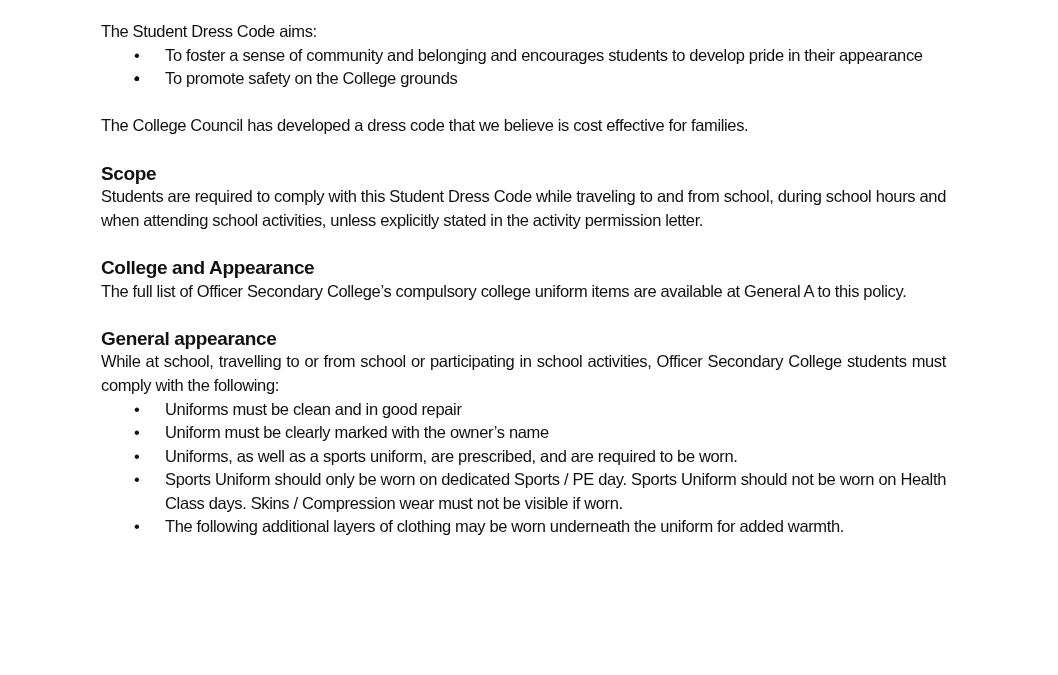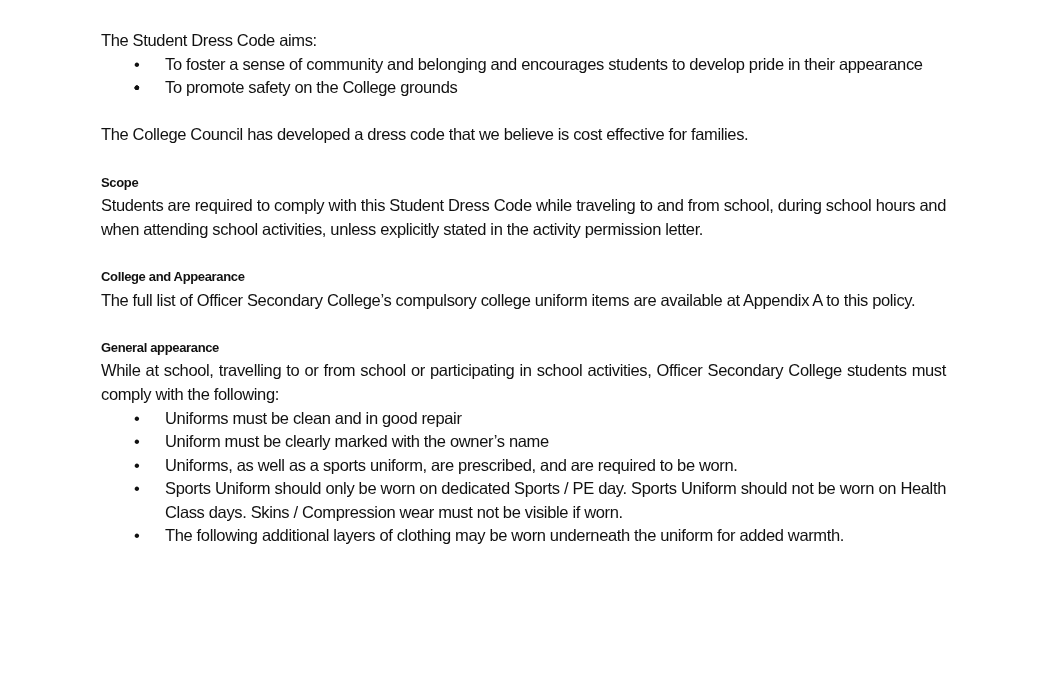--- a/index.html
+++ b/index.html
@@ -1,24 +1,24 @@
 <!DOCTYPE html>
 <html><head>
 <meta charset="utf-8">
 <style>
   html, body { margin: 0; padding: 0; background: #ffffff; }
   body { width: 1058px; height: 675px; overflow: hidden; position: relative; }
   .page {
     position: absolute; left: 101px; top: 20px; width: 845px;
     font-family: "Liberation Sans", sans-serif; font-size: 16.5px;
-    color: #111111; line-height: 23.6px; letter-spacing: -0.35px; margin-top: 9px;
+    color: #111111; line-height: 23.6px; letter-spacing: -0.35px;
   }
   p { margin: 0; text-align: justify; }
   .gap { height: 23.6px; }
-  h3 { margin: 0; font-size: 13px; font-weight: bold; line-height: 23.6px; }
+  h3 { margin: 0; font-size: 19px; font-weight: bold; line-height: 23.6px; }
   ul { margin: 0; padding: 0; list-style: none; }
   li { position: relative; padding-left: 64px; text-align: justify; }
   li .bullet { position: absolute; left: 33px; top: 0; }
 </style>
 </head>
 <body>
 
 <div class="page">
   <p>The Student Dress Code aims:</p>
   <ul>
@@ -28,21 +28,21 @@
     <li><span class="bullet">•</span></li>
     <li><span class="bullet">•</span><span>To promote safety on the College grounds</span></li>
   </ul>
   <div class="gap"></div>
   <p>The College Council has developed a dress code that we believe is cost effective for families.</p>
   <div class="gap"></div>
   <h3>Scope</h3>
   <p>Students are required to comply with this Student Dress Code while traveling to and from school, during school hours and when attending school activities, unless explicitly stated in the activity permission letter.</p>
   <div class="gap"></div>
   <h3>College and Appearance</h3>
-  <p>The full list of Officer Secondary College’s compulsory college uniform items are available at Appendix A to this policy.</p>
+  <p>The full list of Officer Secondary College’s compulsory college uniform items are available at General A to this policy.</p>
   <div class="gap"></div>
   <h3>General appearance</h3>
   <p>While at school, travelling to or from school or participating in school activities, Officer Secondary College students must comply with the following:</p>
   <ul>
     <li><span class="bullet">•</span><span>Uniforms must be clean and in good repair</span></li>
     <li><span class="bullet">•</span><span>Uniform must be clearly marked with the owner’s name</span></li>
     <li><span class="bullet">•</span><span>Uniforms, as well as a sports uniform, are prescribed, and are required to be worn.</span></li>
     <li><span class="bullet">•</span><span>Sports Uniform should only be worn on dedicated Sports / PE day. Sports Uniform should not be worn on Health Class days. Skins / Compression wear must not be visible if worn.</span></li>
     <li><span class="bullet">•</span><span>The following additional layers of clothing may be worn underneath the uniform for added warmth.</span></li>
   </ul>

